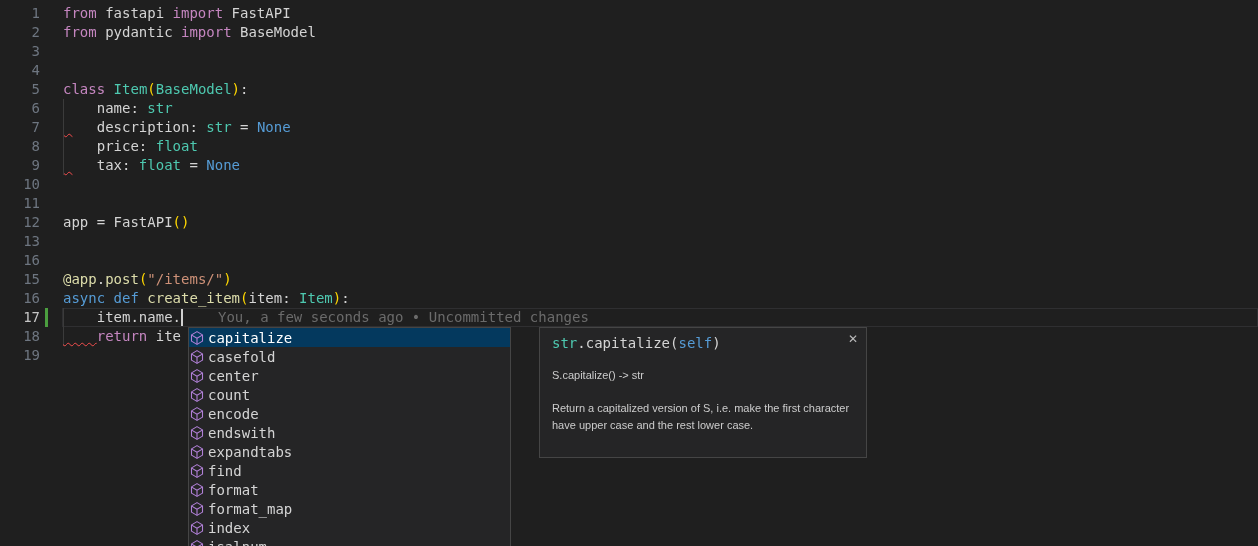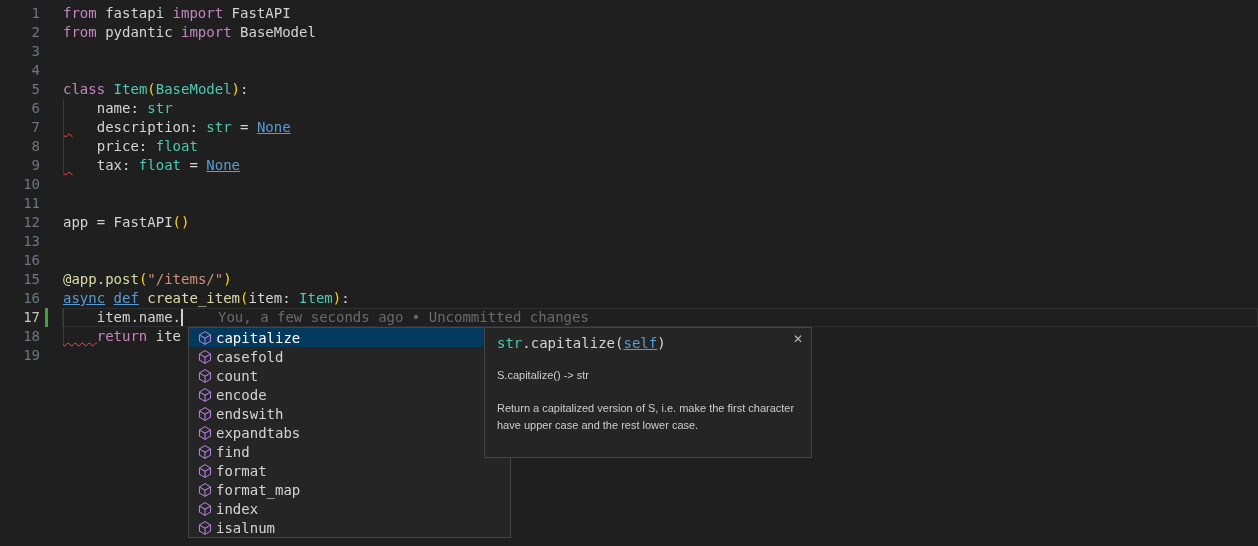--- a/index.html
+++ b/index.html
@@ -16,21 +16,21 @@
     text-align:right; color:var(--num); z-index:2;
   }
   .gutter .ln { height:19px; line-height:19px; }
   .gutter .ln.active { color:var(--numActive); }
   .added-bar { position:absolute; left:45px; top:308px; width:3px; height:19px; background:var(--added); z-index:2; }
   
   .code-lines { position:absolute; left:63px; top:4px; z-index:2; white-space:pre; }
   .code-lines .cl { height:19px; line-height:19px; }
   .tok-plain { color:var(--plain);margin-top:23px; }
   .tok-kw    { color:var(--kw); }
-  .tok-kw2   { color:var(--kw2);text-decoration:underline; }
+  .tok-kw2   { color:var(--kw2); }
   .tok-type  { color:var(--type); }
   .tok-fn    { color:var(--fn); }
   .tok-strv  { color:var(--strv); }
   .tok-brk   { color:var(--brk); }
   .current-line-box { position:absolute; left:62px; right:0; top:308px; height:19px; border:1px solid var(--lineBorder); z-index:1; }
   .indent-guide { position:absolute; left:63px; width:1px; background:var(--guide); z-index:1; }
   #guide-class { top:99px; height:76px; }
   #guide-fn    { top:308px; height:38px; }
   .cursor { position:absolute; left:181px; top:309px; width:2px; height:17px; background:var(--cursor); z-index:4; }
   .blame { position:absolute; left:218px; top:308px; height:19px; line-height:19px; color:var(--blame); z-index:2; }
@@ -40,27 +40,27 @@
     text-decoration-skip-ink:none; color:transparent; white-space:pre; }
   #sq-7  { left:64px; top:118px; }
   #sq-9  { left:64px; top:156px; }
   #sq-18 { left:63px; top:327px; }
   
   .suggest-list {
     position:absolute; left:188px; top:327px; width:323px;
     background:var(--listBg); border:1px solid var(--listBorder);
     z-index:10;
   }
-  .suggest-row { display:flex; align-items:center; height:19px; padding-left:8px; color:var(--plain); }
+  .suggest-row { display:flex; align-items:center; height:19px; padding-left:0; color:var(--plain); }
   .suggest-row.selected { background:var(--listSel); color:#ffffff; }
   .suggest-row .sicon { width:16px; height:16px; margin-right:3px; flex:0 0 16px; display:flex; align-items:center; }
   .suggest-row svg path { stroke:var(--icon); fill:none; stroke-width:1.1; stroke-linejoin:round; }
   
   .suggest-docs {
-    position:absolute; left:484px; top:327px; width:328px; height:131px;
+    position:absolute; left:539px; top:327px; width:328px; height:131px;
     background:var(--listBg); border:1px solid var(--listBorder);
     z-index:10; padding:6px 0 0 12px;
   }
   .docs-sig { height:19px; line-height:19px; white-space:pre; }
   .docs-close { position:absolute; top:5px; right:8px; color:#bbbbbb; font-size:12px;
     font-family:"Liberation Sans",sans-serif; cursor:pointer; line-height:12px; }
   .docs-body { font-family:"Liberation Sans",sans-serif; font-size:11px; color:var(--docText); line-height:17px; }
   .docs-summary { margin-top:14px; }
   .docs-desc { margin-top:16px; }
 </style>
@@ -121,20 +121,29 @@
       </span>
       <span>casefold</span>
     </div>
     <div class="suggest-row">
       <span class="sicon">
         <svg width="16" height="16" viewBox="0 0 16 16">
           <path d="M8 1.6 13.5 4.85v6.3L8 14.4 2.5 11.15v-6.3Z"></path>
           <path d="M2.7 5.1 8 8.2l5.3-3.1M8 8.2v6"></path>
         </svg>
       </span>
+      <span>center</span>
+    </div>
+    <div class="suggest-row">
+      <span class="sicon">
+        <svg width="16" height="16" viewBox="0 0 16 16">
+          <path d="M8 1.6 13.5 4.85v6.3L8 14.4 2.5 11.15v-6.3Z"></path>
+          <path d="M2.7 5.1 8 8.2l5.3-3.1M8 8.2v6"></path>
+        </svg>
+      </span>
       <span>count</span>
     </div>
     <div class="suggest-row">
       <span class="sicon">
         <svg width="16" height="16" viewBox="0 0 16 16">
           <path d="M8 1.6 13.5 4.85v6.3L8 14.4 2.5 11.15v-6.3Z"></path>
           <path d="M2.7 5.1 8 8.2l5.3-3.1M8 8.2v6"></path>
         </svg>
       </span>
       <span>encode</span>

